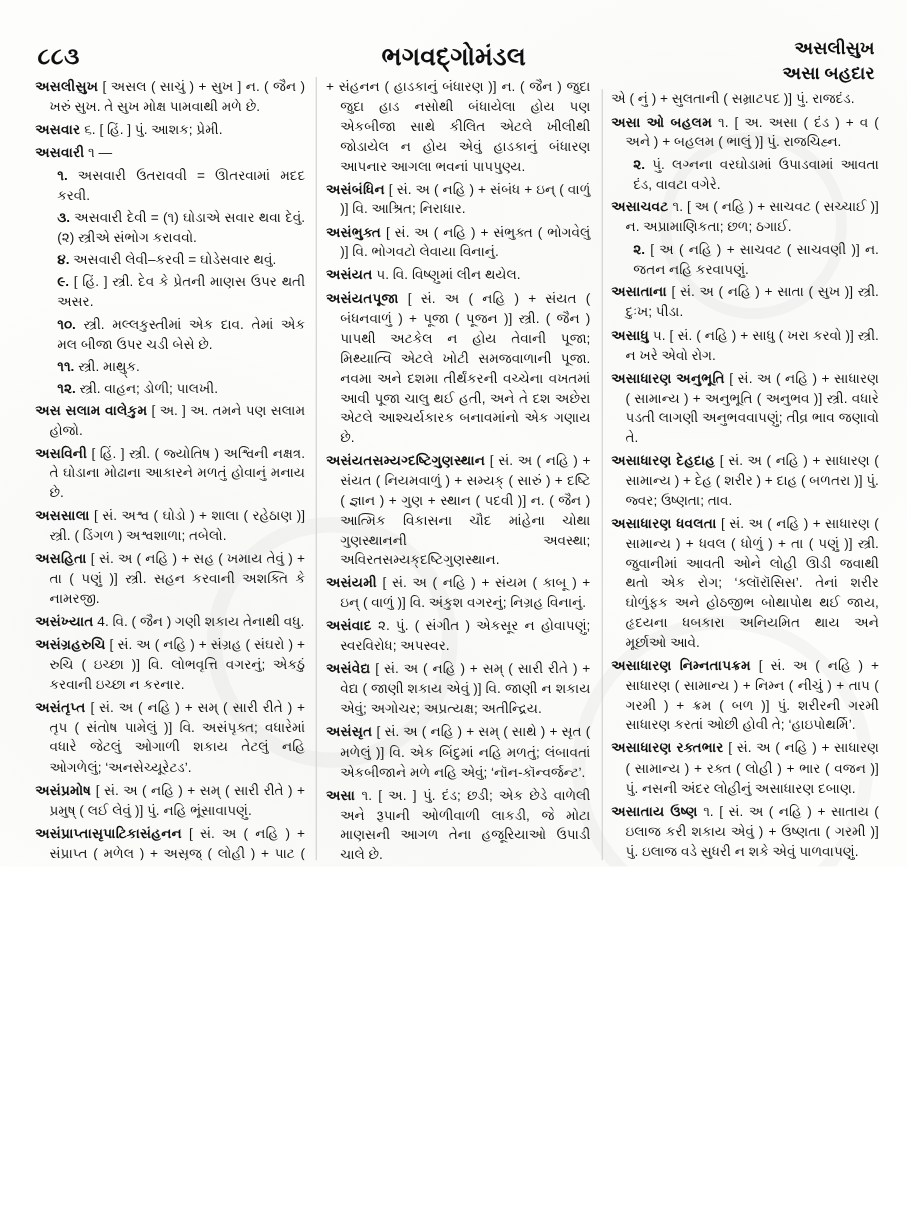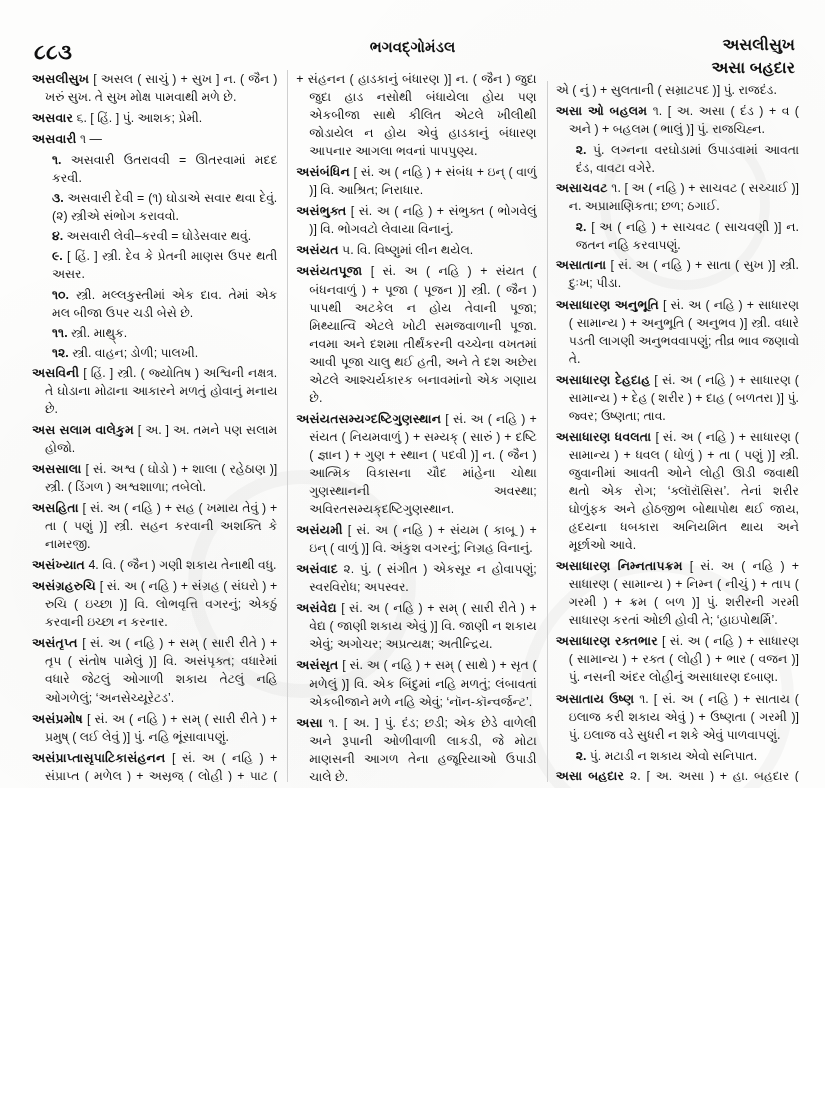--- a/index.html
+++ b/index.html
@@ -48,21 +48,21 @@
     top: 22px;
     font-size: 21px;
     font-weight: 700;
     letter-spacing: 0.5px;
   }
   .book-title {
     position: absolute;
     left: 0; right: 0;
     top: 20px;
     text-align: center;
-    font-size: 15px;
+    font-size: 23px;
     font-weight: 700;
   }
   .guide-words {
     position: absolute;
     right: 30px;
     top: 16px;
     text-align: right;
     font-size: 16px;
     font-weight: 700;
     line-height: 1.42;
@@ -137,22 +137,22 @@
         <p class="entry"><span class="hw">અસલીસુખ</span><span> [ અસલ ( સાચું ) + સુખ ] ન. ( જૈન ) ખરું સુખ. તે સુખ મોક્ષ પામવાથી મળે છે.</span></p>
         <p class="entry"><span class="hw">અસવાર</span><span> ૬. [ હિં. ] પું. આશક; પ્રેમી.</span></p>
         <p class="entry"><span class="hw">અસવારી</span><span> ૧ —</span></p>
         <p class="entry sub"><span class="num">૧.</span><span> અસવારી ઉતરાવવી = ઊતરવામાં મદદ કરવી.</span></p>
         <p class="entry sub"><span class="num">૩.</span><span> અસવારી દેવી = (૧) ઘોડાએ સવાર થવા દેવું. (૨) સ્ત્રીએ સંભોગ કરાવવો.</span></p>
         <p class="entry sub"><span class="num">૪.</span><span> અસવારી લેવી–કરવી = ઘોડેસવાર થવું.</span></p>
         <p class="entry sub"><span class="num">૯.</span><span> [ હિં. ] સ્ત્રી. દેવ કે પ્રેતની માણસ ઉપર થતી અસર.</span></p>
         <p class="entry sub"><span class="num">૧૦.</span><span> સ્ત્રી. મલ્લકુસ્તીમાં એક દાવ. તેમાં એક મલ બીજા ઉપર ચડી બેસે છે.</span></p>
         <p class="entry sub"><span class="num">૧૧.</span><span> સ્ત્રી. માથુ્ક.</span></p>
         <p class="entry sub"><span class="num">૧૨.</span><span> સ્ત્રી. વાહન; ડોળી; પાલખી.</span></p>
+        <p class="entry"><span class="hw">અસ સલામ વાલેકુમ</span><span> [ અ. ] અ. તમને પણ સલામ હોજો.</span></p>
         <p class="entry"><span class="hw">અસવિની</span><span> [ હિં. ] સ્ત્રી. ( જ્યોતિષ ) અશ્વિની નક્ષત્ર. તે ઘોડાના મોઢાના આકારને મળતું હોવાનું મનાય છે.</span></p>
-        <p class="entry"><span class="hw">અસ સલામ વાલેકુમ</span><span> [ અ. ] અ. તમને પણ સલામ હોજો.</span></p>
         <p class="entry"><span class="hw">અસસાલા</span><span> [ સં. અશ્વ ( ઘોડો ) + શાલા ( રહેઠાણ )] સ્ત્રી. ( ડિંગળ ) અશ્વશાળા; તબેલો.</span></p>
         <p class="entry"><span class="hw">અસહિતા</span><span> [ સં. અ ( નહિ ) + સહ ( ખમાય તેવું ) + તા ( પણું )] સ્ત્રી. સહન કરવાની અશક્તિ કે નામરજી.</span></p>
         <p class="entry"><span class="hw">અસંખ્યાત</span><span> 4. વિ. ( જૈન ) ગણી શકાય તેનાથી વધુ.</span></p>
         <p class="entry"><span class="hw">અસંગ્રહરુચિ</span><span> [ સં. અ ( નહિ ) + સંગ્રહ ( સંઘરો ) + રુચિ ( ઇચ્છા )] વિ. લોભવૃત્તિ વગરનું; એકઠું કરવાની ઇચ્છા ન કરનાર.</span></p>
         <p class="entry"><span class="hw">અસંતૃપ્ત</span><span> [ સં. અ ( નહિ ) + સમ્ ( સારી રીતે ) + તૃપ ( સંતોષ પામેલું )] વિ. અસંપૃક્ત; વધારેમાં વધારે જેટલું ઓગાળી શકાય તેટલું નહિ ઓગળેલું; ‘અનસેચ્યૂરેટડ’.</span></p>
         <p class="entry"><span class="hw">અસંપ્રમોષ</span><span> [ સં. અ ( નહિ ) + સમ્ ( સારી રીતે ) + પ્રમુષ્ ( લઈ લેવું )] પું. નહિ ભૂંસાવાપણું.</span></p>
         <p class="entry"><span class="hw">અસંપ્રાપ્તાસૃપાટિકાસંહનન</span><span> [ સં. અ ( નહિ ) + સંપ્રાપ્ત ( મળેલ ) + અસૃજ્ ( લોહી ) + પાટ ( પ્રવાહ ) + ઇકા ( વાણી )</span></p>
       </div>
     <div class="col col-2">
         <p class="entry"><span>+ સંહનન ( હાડકાનું બંધારણ )] ન. ( જૈન ) જુદા જુદા હાડ નસોથી બંધાયેલા હોય પણ એકબીજા સાથે કીલિત એટલે ખીલીથી જોડાયેલ ન હોય એવું હાડકાનું બંધારણ આપનાર આગલા ભવનાં પાપપુણ્ય.</span></p>
@@ -169,20 +169,21 @@
         <p class="entry sub"><span class="num">૨.</span><span> [ મ. ] અ. આમ.</span></p>
         <p class="entry"><span class="hw">અસા એ સુલતાની</span><span> [ અ. અસા ( દંડ ) +</span></p>
       </div>
     <div class="col col-3">
         <p class="entry"><span>એ ( નું ) + સુલતાની ( સમ્રાટપદ )] પું. રાજદંડ.</span></p>
         <p class="entry"><span class="hw">અસા ઓ બહલમ</span><span> ૧. [ અ. અસા ( દંડ ) + વ ( અને ) + બહલમ ( ભાલું )] પું. રાજચિહ્ન.</span></p>
         <p class="entry sub"><span class="num">૨.</span><span> પું. લગ્નના વરઘોડામાં ઉપાડવામાં આવતા દંડ, વાવટા વગેરે.</span></p>
         <p class="entry"><span class="hw">અસાચવટ</span><span> ૧. [ અ ( નહિ ) + સાચવટ ( સચ્ચાઈ )] ન. અપ્રામાણિકતા; છળ; ઠગાઈ.</span></p>
         <p class="entry sub"><span class="num">૨.</span><span> [ અ ( નહિ ) + સાચવટ ( સાચવણી )] ન. જતન નહિ કરવાપણું.</span></p>
         <p class="entry"><span class="hw">અસાતાના</span><span> [ સં. અ ( નહિ ) + સાતા ( સુખ )] સ્ત્રી. દુઃખ; પીડા.</span></p>
+        <p class="entry"><span class="hw">અસાધુ</span><span> ૫. [ સં. ( નહિ ) + સાધુ ( ખરા કરવો )] સ્ત્રી. ન ખરે એવો રોગ.</span></p>
         <p class="entry"><span class="hw">અસાધારણ અનુભૂતિ</span><span> [ સં. અ ( નહિ ) + સાધારણ ( સામાન્ય ) + અનુભૂતિ ( અનુભવ )] સ્ત્રી. વધારે પડતી લાગણી અનુભવવાપણું; તીવ્ર ભાવ જણાવો તે.</span></p>
         <p class="entry"><span class="hw">અસાધારણ દેહદાહ</span><span> [ સં. અ ( નહિ ) + સાધારણ ( સામાન્ય ) + દેહ ( શરીર ) + દાહ ( બળતરા )] પું. જ્વર; ઉષ્ણતા; તાવ.</span></p>
         <p class="entry"><span class="hw">અસાધારણ ધવલતા</span><span> [ સં. અ ( નહિ ) + સાધારણ ( સામાન્ય ) + ધવલ ( ધોળું ) + તા ( પણું )] સ્ત્રી. જુવાનીમાં આવતી ઓને લોહી ઊડી જવાથી થતો એક રોગ; ‘ક્લૉરૉસિસ’. તેનાં શરીર ઘોળુંફક અને હોઠજીભ બોથાપોથ થઈ જાય, હૃદયના ધબકારા અનિયમિત થાય અને મૂર્છાઓ આવે.</span></p>
         <p class="entry"><span class="hw">અસાધારણ નિમ્નતાપક્રમ</span><span> [ સં. અ ( નહિ ) + સાધારણ ( સામાન્ય ) + નિમ્ન ( નીચું ) + તાપ ( ગરમી ) + ક્રમ ( બળ )] પું. શરીરની ગરમી સાધારણ કરતાં ઓછી હોવી તે; ‘હાઇપોથર્મિ’.</span></p>
         <p class="entry"><span class="hw">અસાધારણ રક્તભાર</span><span> [ સં. અ ( નહિ ) + સાધારણ ( સામાન્ય ) + રક્ત ( લોહી ) + ભાર ( વજન )] પું. નસની અંદર લોહીનું અસાધારણ દબાણ.</span></p>
         <p class="entry"><span class="hw">અસાતાય ઉષ્ણ</span><span> ૧. [ સં. અ ( નહિ ) + સાતાય ( ઇલાજ કરી શકાય એવું ) + ઉષ્ણતા ( ગરમી )] પું. ઇલાજ વડે સુધરી ન શકે એવું પાળવાપણું.</span></p>
         <p class="entry sub"><span class="num">૨.</span><span> પું. મટાડી ન શકાય એવો સનિપાત.</span></p>
         <p class="entry"><span class="hw">અસા બહદાર</span><span> ૨. [ અ. અસા ) + હા. બહદાર ( ઉપાડનાર )] પું. દંડ કે છડી ઉપાડનાર માણસ; છડીદાર; ચોબદાર.</span></p>
       </div>
   </div>

